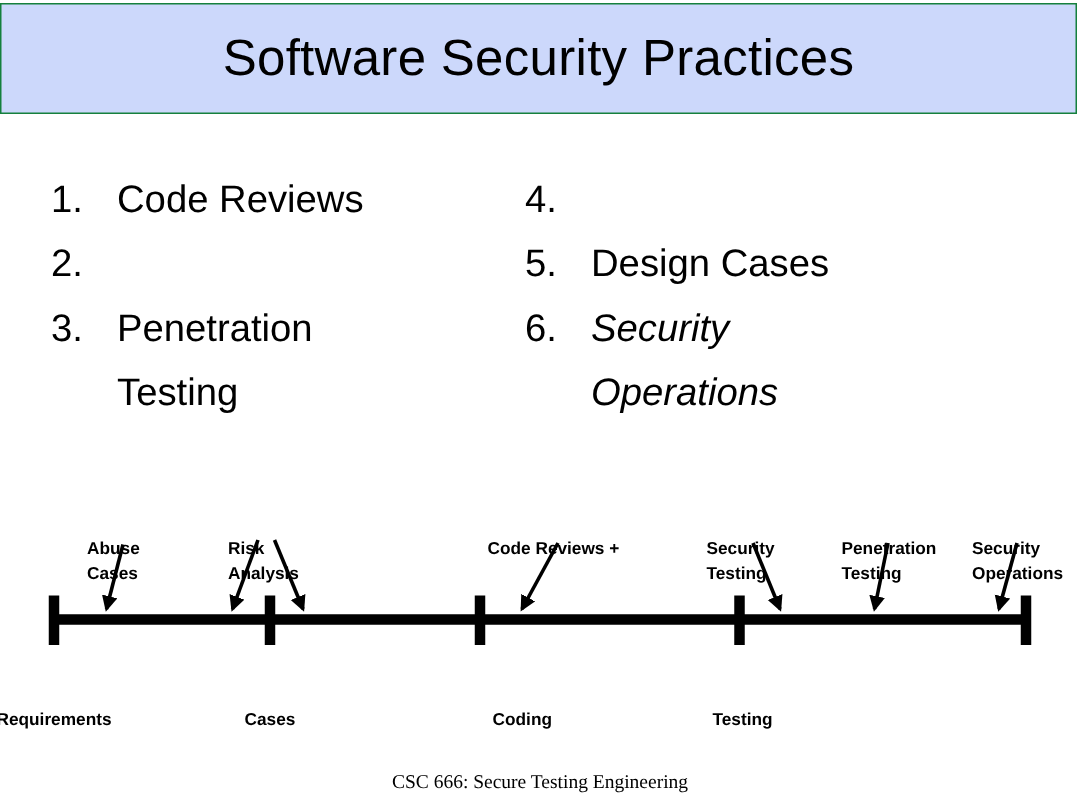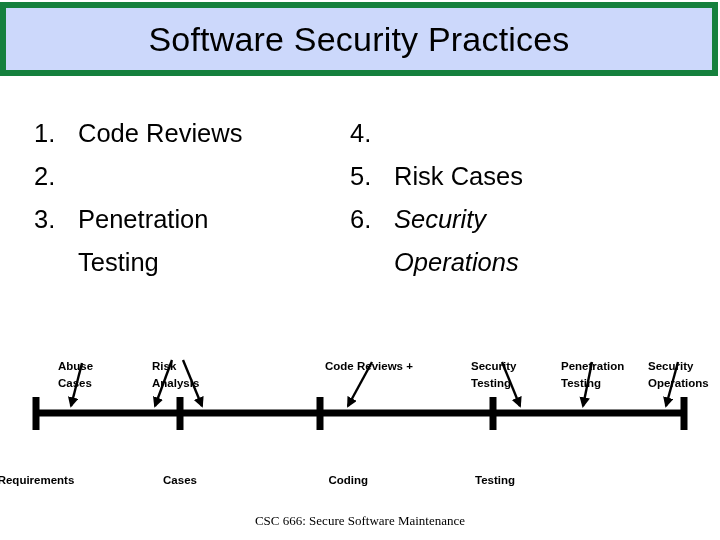--- a/index.html
+++ b/index.html
@@ -22,21 +22,21 @@
   }
 
   
   #title-bar {
     position: absolute;
     left: 0px;
     top: 2px;
     width: 718px;
     height: 74px;
     background: #ccd8fb;
-    border: 6px solid #15803d;
+    border: 1px solid #15803d;
     box-sizing: border-box;
     display: flex;
     align-items: center;
     justify-content: center;
   }
   #title-text {
     font-family: "Liberation Sans", sans-serif;
     font-size: 34px;
     font-weight: normal;
     color: #000000;
@@ -132,21 +132,21 @@
       <span class="list-label">Penetration Testing</span>
     </div>
   </div>
 
   <div id="list-right" class="list-col">
     <div class="list-item">
       <span class="list-num">4.</span>
     </div>
     <div class="list-item">
       <span class="list-num">5.</span>
-      <span class="list-label">Risk Cases</span>
+      <span class="list-label">Design Cases</span>
     </div>
     <div class="list-item">
       <span class="list-num">6.</span>
       <span class="list-label">Security Operations</span>
     </div>
   </div>
 
   <div id="timeline-area">
 
     <svg id="timeline-svg" width="720" height="170" viewBox="0 0 720 170">
@@ -209,15 +209,15 @@
       <div>Operations</div>
     </div>
 
     <div class="tl-label tl-bottom" style="left:-24px; top:136px; width:120px;">Requirements</div>
     <div class="tl-label tl-bottom" style="left:130px; top:136px; width:100px;">Cases</div>
     <div class="tl-label tl-bottom" style="left:268px; top:136px; width:100px;text-align:right;">Coding</div>
     <div class="tl-label tl-bottom" style="left:445px; top:136px; width:100px;">Testing</div>
 
   </div>
 
-  <div id="footer">CSC 666: Secure Software Maintenance</div>
+  <div id="footer">CSC 666: Secure Testing Engineering</div>
 
 </div>
 
 </body></html>

